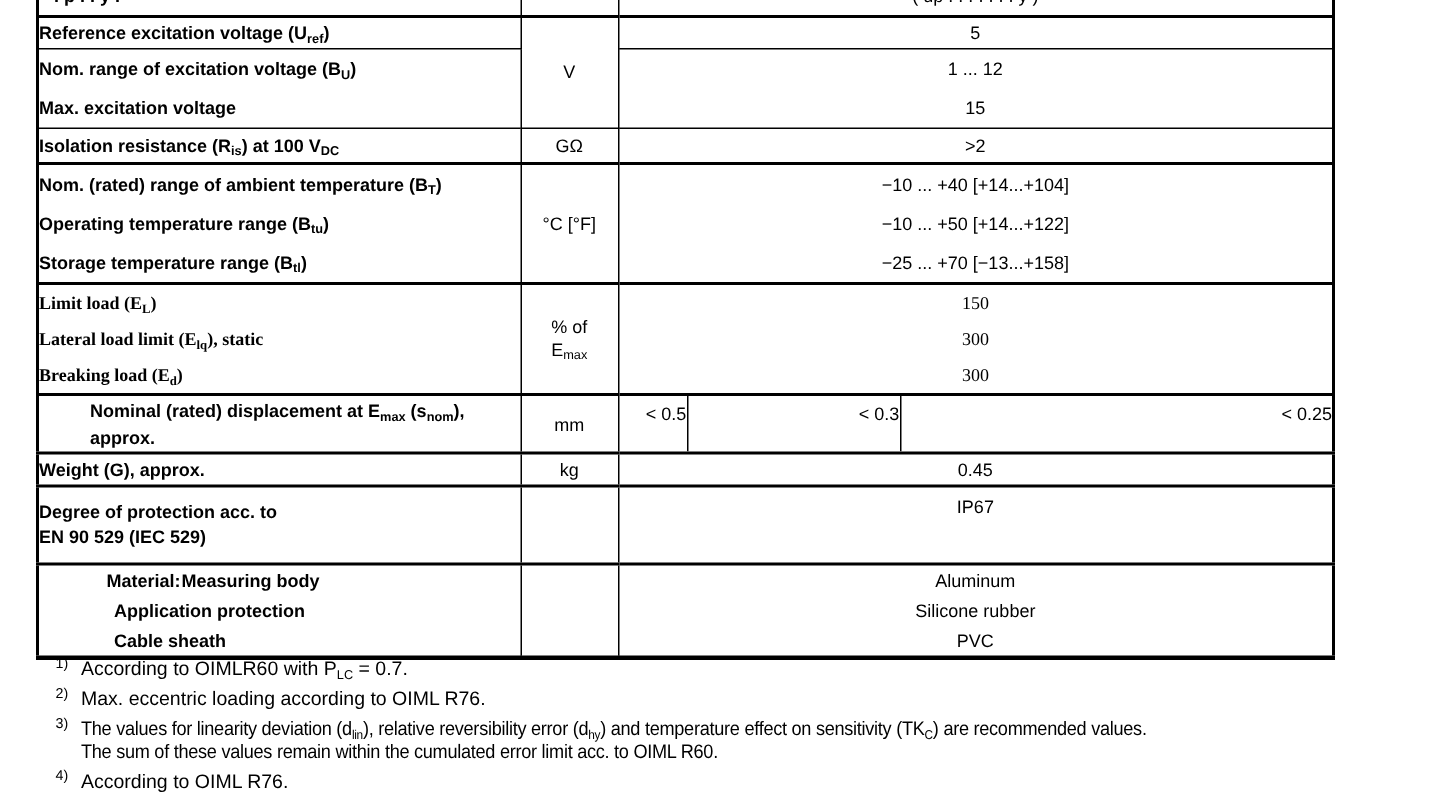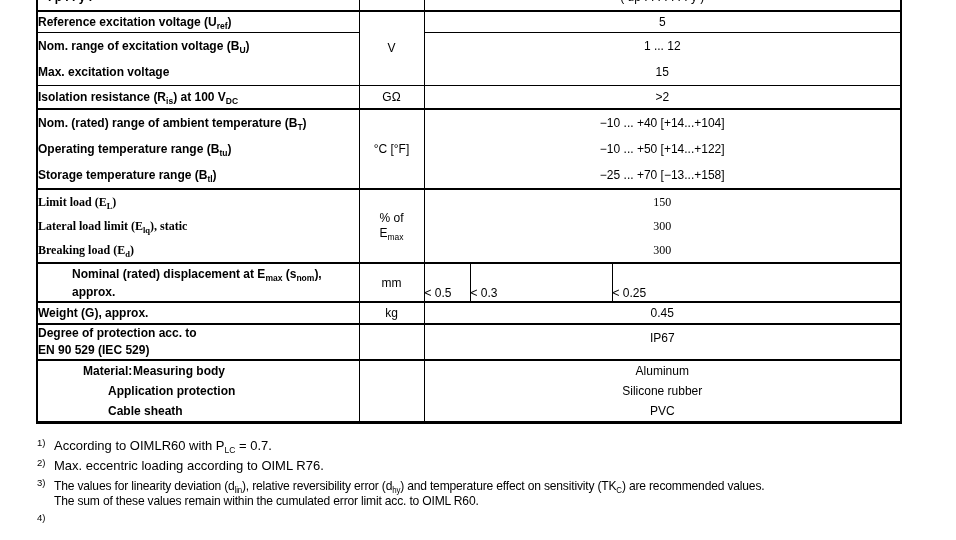--- a/index.html
+++ b/index.html
@@ -1,21 +1,21 @@
 <!DOCTYPE html>
 <html><head>
 <meta charset="utf-8">
 <style>
   html,body{margin:0;padding:0;background:#ffffff;}
   body{width:956px;height:540px;position:relative;overflow:hidden;
        font-family:"Liberation Sans",sans-serif;color:#000;}
   sub{font-size:8.5px;line-height:0;vertical-align:-2.5px;}
 
   
-  table.spec{position:absolute;left:36px;top:0;width:864px;
+  table.spec{position:absolute;left:24px;top:0;width:864px;
              border-collapse:collapse;table-layout:fixed;
              border-left:2px solid #000;border-right:2px solid #000;
              border-bottom:3px solid #000;}
   table.spec td{border:1px solid #000;padding:0;font-size:12px;
                 vertical-align:middle;overflow:hidden;}
   tr.bt2 td{border-top-width:2px;}
   tr.bt1 td{border-top-width:1px;}
   tr.partial td{border-top:none;}
   td.lab{font-weight:bold;text-align:left;padding-left:12px;padding-right:4px;}
   td.unit,td.val{text-align:center;}
@@ -26,28 +26,28 @@
   .l17 div{line-height:17px;}
   .l15 div{line-height:15px;}
   
   .clip{position:relative;height:10px;overflow:hidden;}
   .clip span{position:absolute;top:-11px;left:0;right:0;line-height:16px;
              white-space:nowrap;}
   .clip .fragL{left:10px;text-align:left;font-weight:bold;}
   .clip .fragV{text-align:center;}
   
   .split{display:flex;height:37px;align-items:stretch;}
-  .split .part{padding-top:22px;text-align:left;}
+  .split .part{padding-top:5px;text-align:right;}
   .split .p1{flex:0 0 45px;border-right:1px solid #000;}
   .split .p2{flex:0 0 141px;border-right:1px solid #000;}
   .split .p3{flex:1 1 auto;}
   
   .matline{display:flex;line-height:20px;}
   .matline .pref{flex:0 0 50px;padding-left:45px;}
-  .matline.ind{padding-left:70px;}
+  .matline.ind{padding-left:50px;}
 
   
   .footnotes{position:absolute;left:37px;top:438px;width:915px;}
   .fn{display:flex;margin-bottom:5px;font-size:13px;}
   .fn .mk{flex:0 0 17px;font-size:9.5px;position:relative;top:-1px;}
   .fn .tx{line-height:15px;}
   .fn.condensed .tx{transform:scaleX(0.93);transform-origin:left center;
                     letter-spacing:-0.2px;white-space:nowrap;}
 </style>
 </head>
@@ -145,21 +145,21 @@
         </div>
       </td>
     </tr>
 
     <tr class="bt2" style="height:22px">
       <td class="lab">Weight (G), approx.</td>
       <td class="unit">kg</td>
       <td class="val">0.45</td>
     </tr>
 
-    <tr class="bt2" style="height:36px">
+    <tr class="bt2" style="height:52px">
       <td class="lab l17">
         <div>Degree of protection acc. to</div>
         <div>EN 90 529 (IEC 529)</div>
       </td>
       <td class="unit"></td>
       <td class="val" style="vertical-align:top;padding-top:6px">IP67</td>
     </tr>
 
     <tr class="bt2" style="height:58px">
       <td class="lab">
@@ -191,16 +191,17 @@
     </div>
     <div class="fn condensed">
       <span class="mk">3)</span>
       <span class="tx">
         <div>The values for linearity deviation (d<sub>lin</sub>), relative reversibility error (d<sub>hy</sub>) and temperature effect on sensitivity (TK<sub>C</sub>) are recommended values.</div>
         <div>The sum of these values remain within the cumulated error limit acc. to OIML R60.</div>
       </span>
     </div>
     <div class="fn">
       <span class="mk">4)</span>
+      <span class="tx">According to OIML R76.</span>
     </div>
   </div>
 
 </div>
 
 </body></html>

